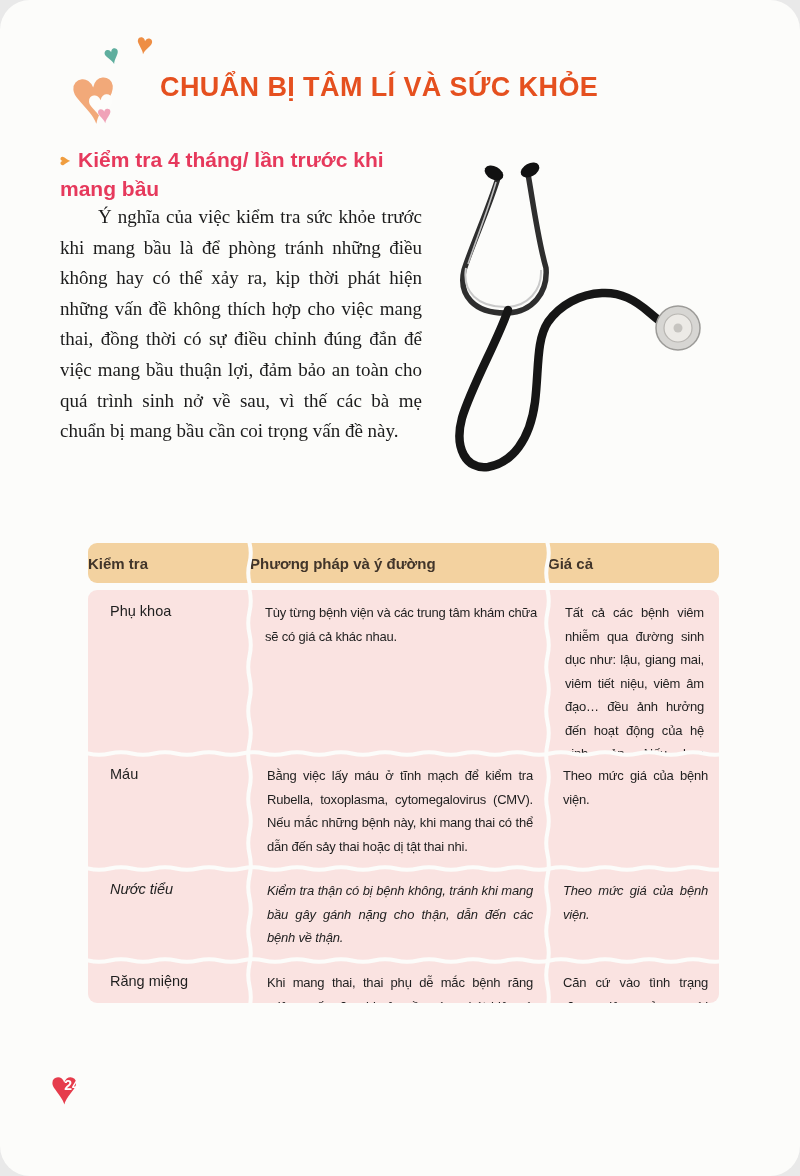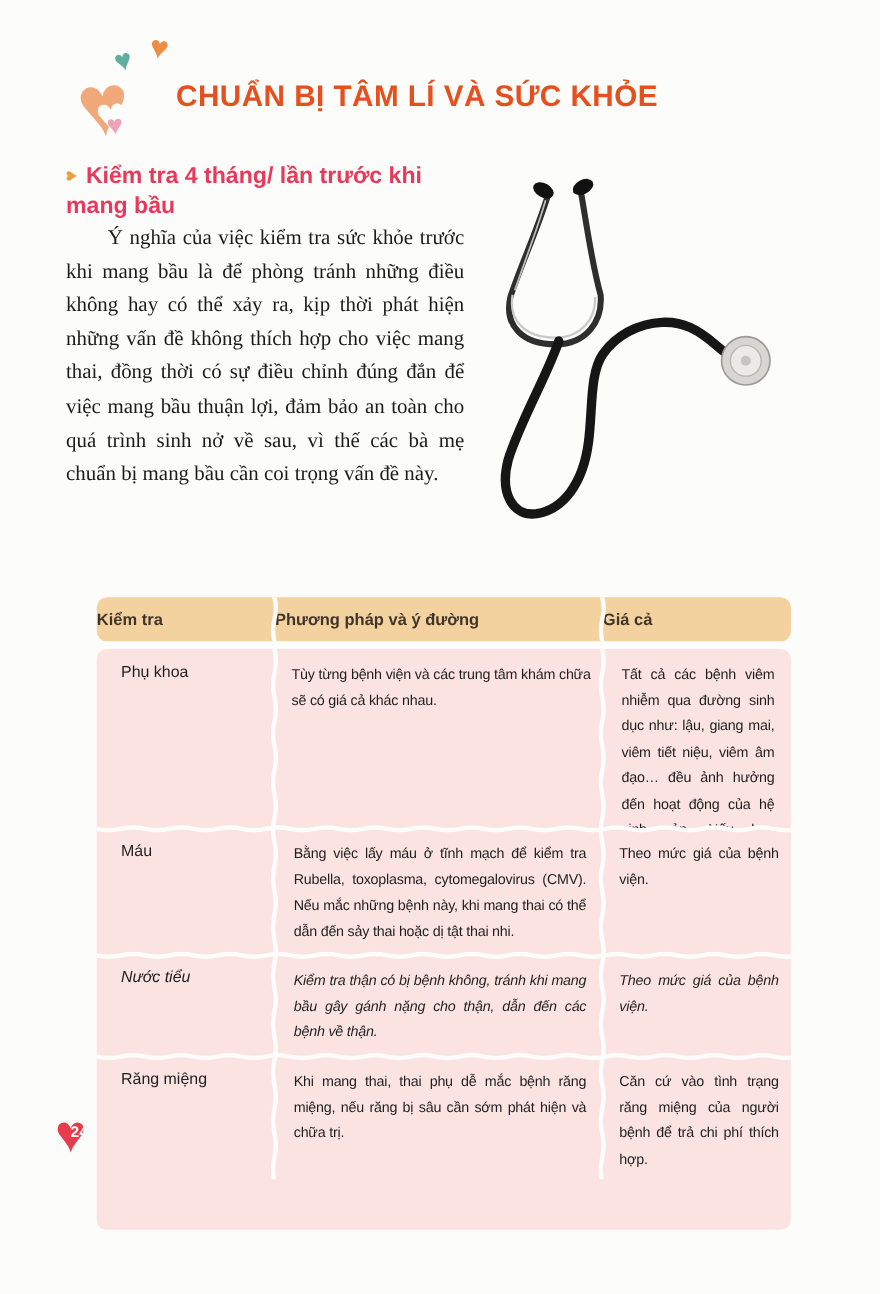--- a/index.html
+++ b/index.html
@@ -1,20 +1,20 @@
 <!DOCTYPE html>
 <html><head>
 <meta charset="utf-8">
 <style>
   * { margin:0; padding:0; box-sizing:border-box; }
   html,body { background:#e9e9e9; }
   .page {
     position:relative; width:800px; height:1176px; margin:0 auto;
     background:#fcfcfa; overflow:hidden;
-    font-family:"Liberation Sans", sans-serif; color:#222;
+    font-family:"Liberation Sans", sans-serif; color:#222;border-radius:30px;
   }
 
   
   .logo { position:absolute; left:70px; top:28px; width:100px; height:115px; }
   .logo span { position:absolute; line-height:1; }
   .heart::before { content:"♥"; }
   .logo .big    { left:0px;  top:28px; font-size:80px; color:#f2a979; transform:rotate(-5deg); }
   .logo .big-w  { left:17px; top:53px; font-size:47px; color:#fdfdfb; transform:rotate(-5deg); }
   .logo .big-p  { left:27px; top:74px; font-size:25px; color:#f0a3b8; transform:rotate(-5deg); }
   .logo .teal   { left:34px; top:14px; font-size:27px; color:#5fae9e; transform:rotate(-14deg); }
@@ -47,40 +47,40 @@
   .steth { position:absolute; left:420px; top:140px; width:360px; height:350px; }
 
   
   .check-table { position:absolute; left:88px; top:543px; width:631px; }
   .thead {
     position:relative; height:40px; background:#f3d2a0; border-radius:9px;
     display:grid; grid-template-columns:162px 298px 171px; align-items:center;
     text-align:left; font-size:15px; font-weight:bold; color:#41352a;
   }
   .tbody {
-    position:relative; margin-top:7px; height:528px;
+    position:relative; margin-top:7px; height:413px;
     background:#fae3e1; border-radius:9px; overflow:hidden;
   }
   .trow { display:grid; grid-template-columns:162px 298px 171px; }
   .trow.r1 { height:163px; } .trow.r2 { height:115px; }
   .trow.r3 { height:92px;font-style:italic;  } .trow.r4 { height:112px; }
   .cell { overflow:hidden; color:#1f1f1f; }
   .cell.test   { padding:13px 6px 0 22px; font-size:14.5px; }
   .cell.method { padding:11px 15px 0 17px; font-size:13px; line-height:23.5px;
                  letter-spacing:-.2px; text-align:justify; }
   .cell.price  { padding:11px 11px 0 15px; font-size:13px; line-height:23.5px;
                  letter-spacing:-.2px; text-align:justify; }
 
   .sep { position:absolute; pointer-events:none; }
   .sep path { stroke:#fcfcfa; stroke-width:4; fill:none; stroke-linecap:round; }
   .sep.v1 { left:158px; top:0; } .sep.v2 { left:456px; top:0; }
   .sep.h1 { left:0; top:160px; } .sep.h2 { left:0; top:275px; } .sep.h3 { left:0; top:367px; }
 
   
-  .page-num { position:absolute; left:50px; top:1008px; width:48px; height:52px; }
+  .page-num { position:absolute; left:50px; top:1064px; width:48px; height:52px; }
   .page-num .heart-bg { position:absolute; left:0; top:0; font-size:48px; line-height:1; color:#e63c4c; }
   .page-num .num { position:absolute; left:0; top:13px; width:44px; text-align:center;
     font-size:14px; font-weight:bold; color:#fff; }
 </style>
 </head>
 <body>
 
 <div class="page">
 
   <div class="logo">

